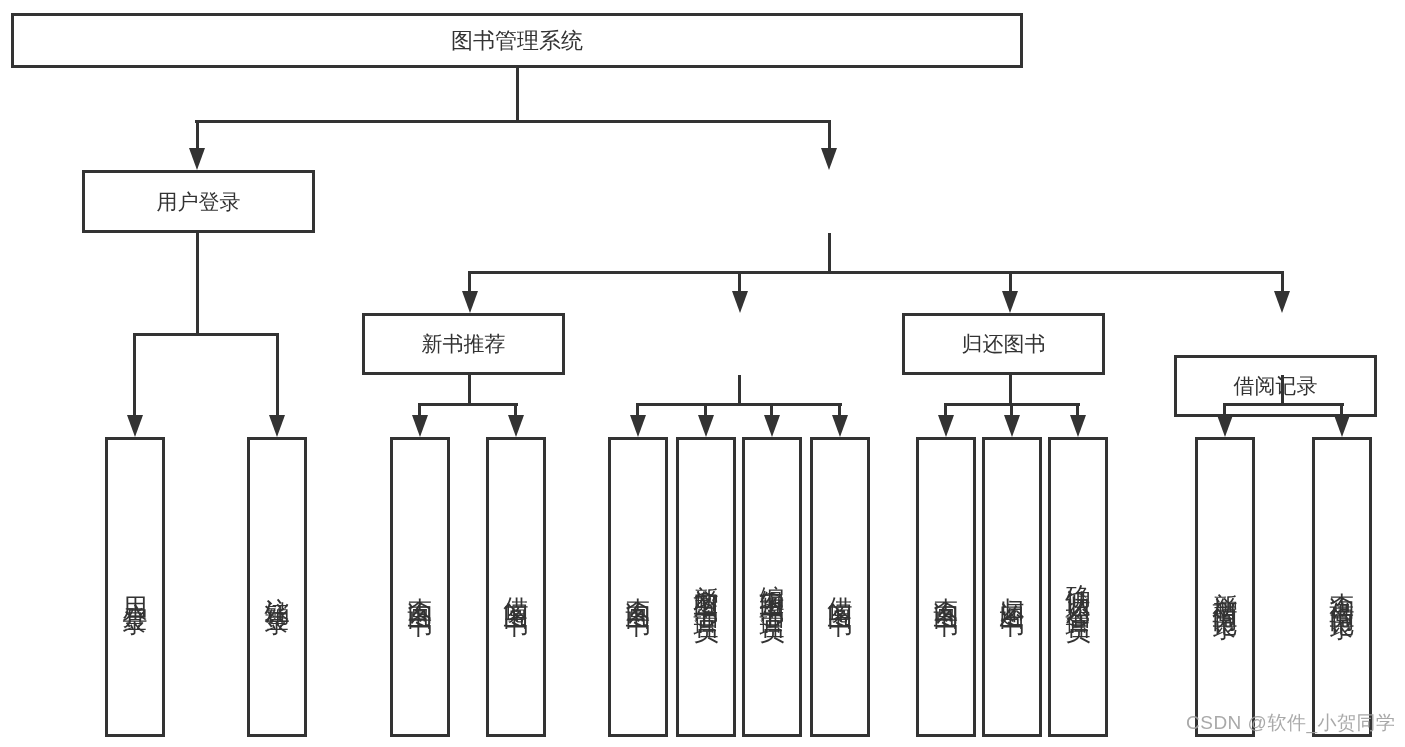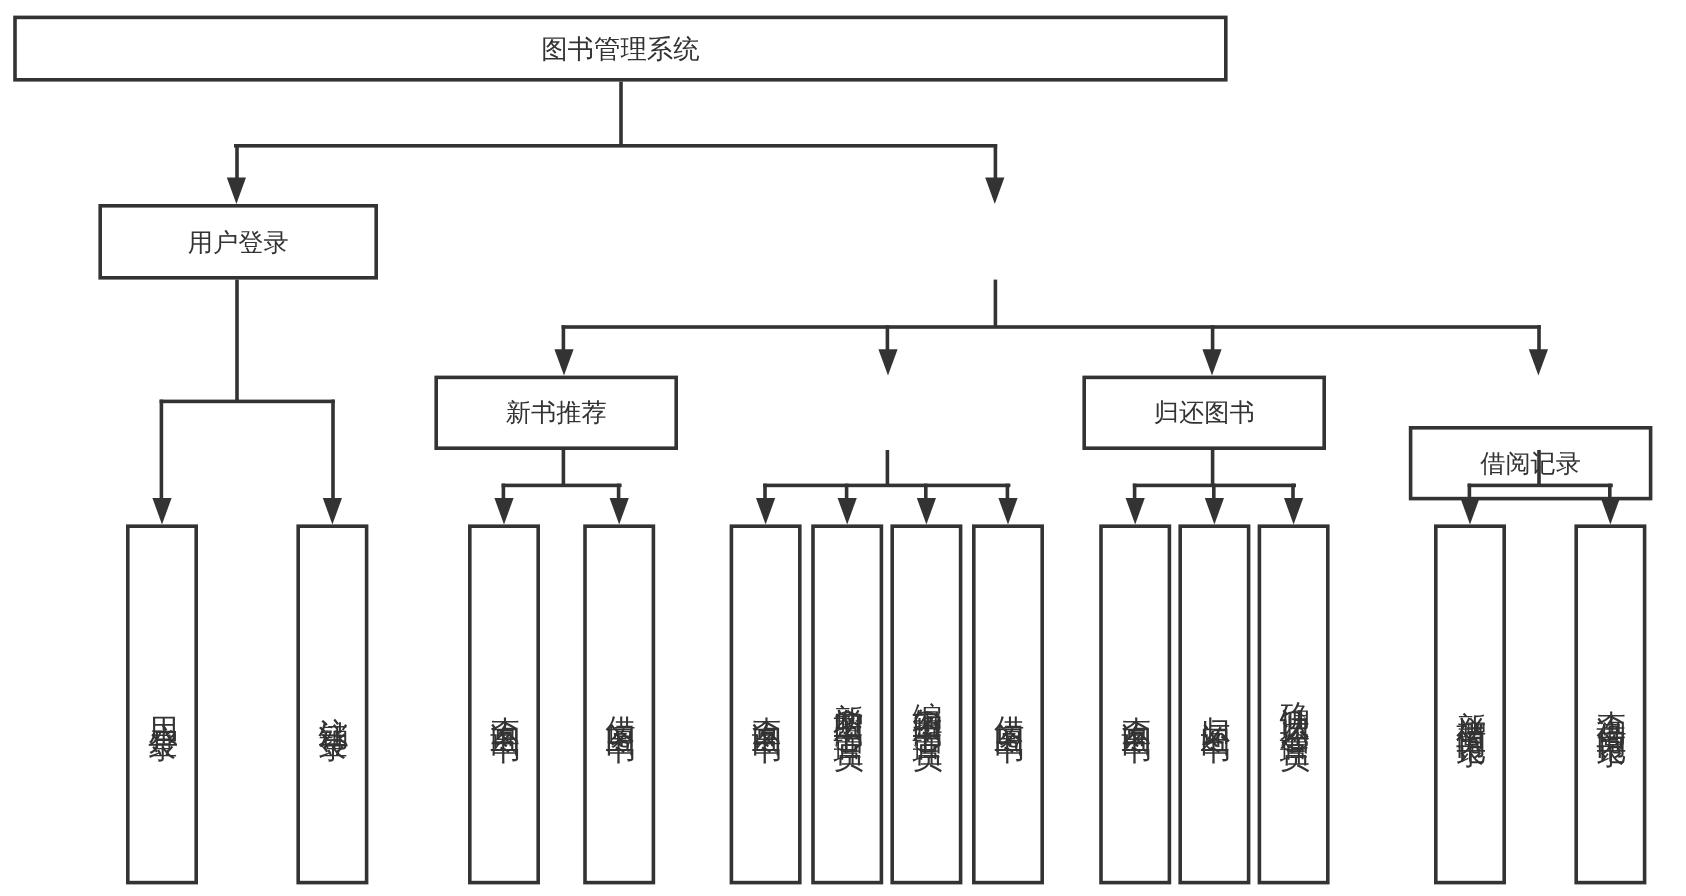--- a/index.html
+++ b/index.html
@@ -182,14 +182,15 @@
     <span class="vtext">确认归还（管理员）</span>
   </div>
 
   <div class="box leaf" style="left:1195px;">
     <span class="vtext">新增借阅记录</span>
   </div>
   <div class="box leaf" style="left:1312px;">
     <span class="vtext">查询借阅记录</span>
   </div>
 
+  <div class="watermark">CSDN @软件_小贺同学</div>
 
 </div>
 
 </body></html>

